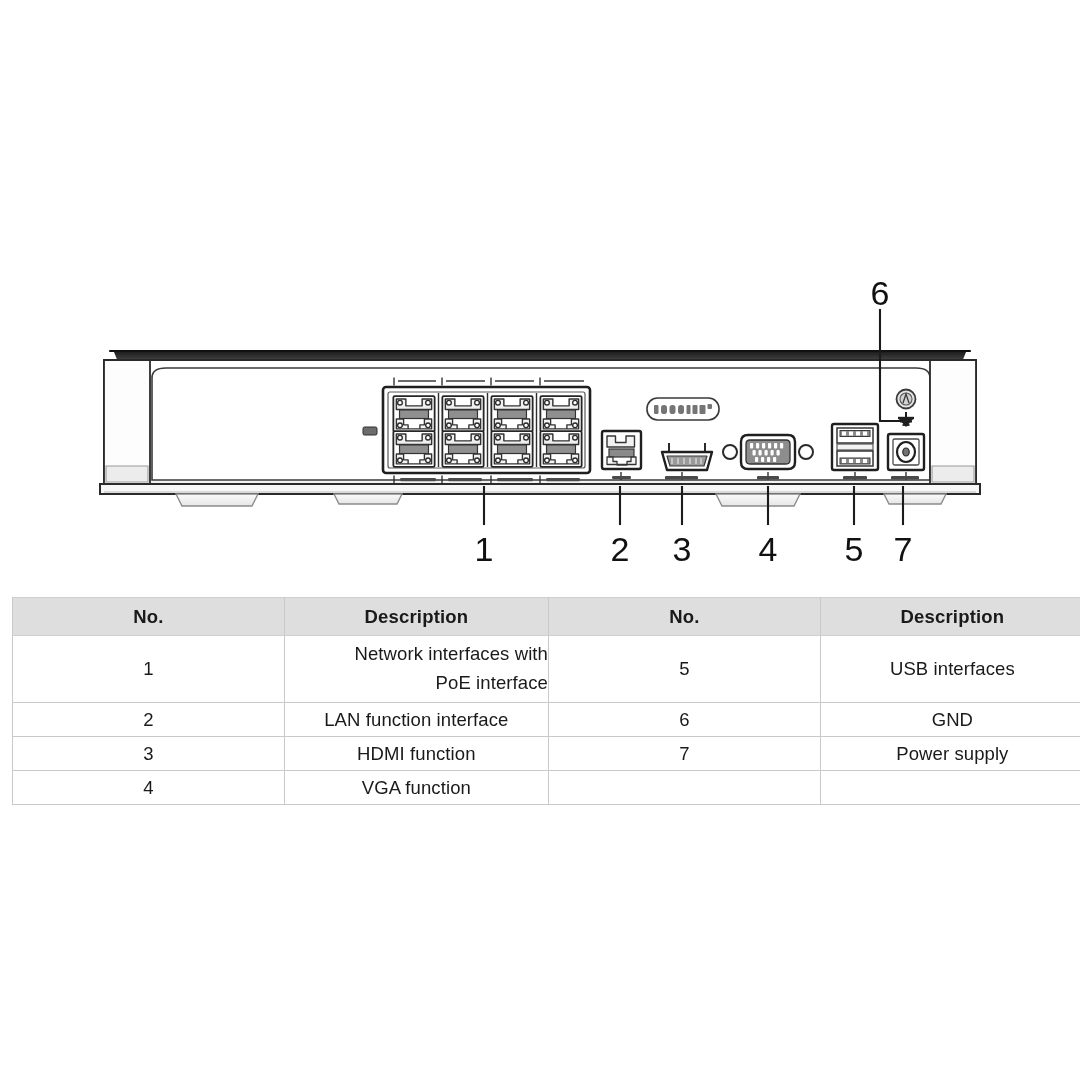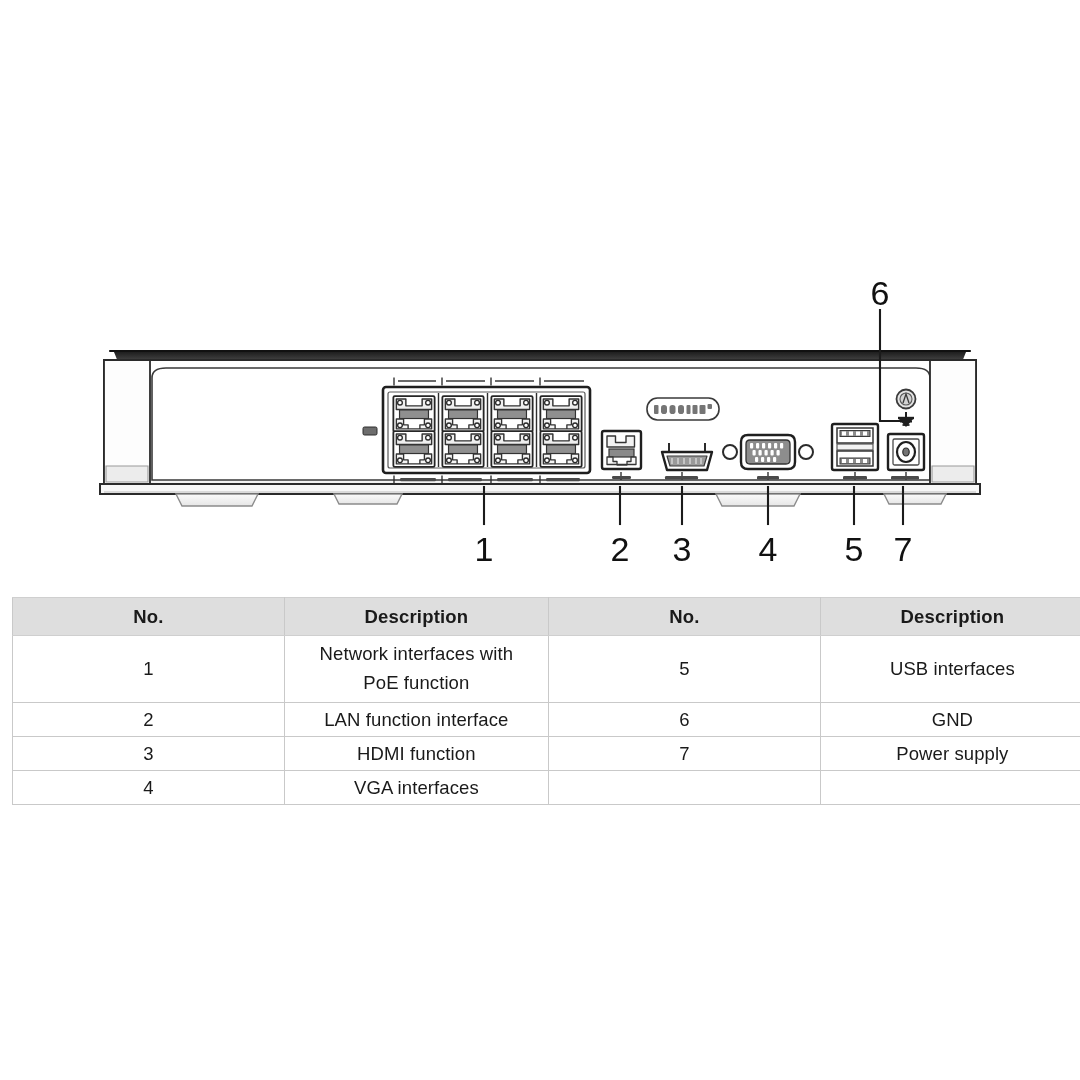--- a/index.html
+++ b/index.html
@@ -57,21 +57,21 @@
     height:37px;
     letter-spacing:.2px;
   }
   #legend-table tbody td{
     font-size:18.5px;
     font-weight:400;
     letter-spacing:.1px;
   }
   #legend-table tbody tr.tall td{height:66px;}
   #legend-table tbody tr.short td{height:33px;}
-  .desc-two-line{line-height:1.55;}
+  .desc-two-line{line-height:1.55;text-align:right;}
   .spacer-cell{border-left:1px solid #c9c9c9;}
 </style>
 </head>
 <body>
 
 <div id="page">
 
   <div id="figure">
     <svg width="1080" height="590" viewBox="0 0 1080 590" xmlns="http://www.w3.org/2000/svg">
       <defs>
@@ -360,40 +360,40 @@
         <th>No.</th>
         <th>Description</th>
       </tr>
     </thead>
     <tbody>
       <tr class="tall">
         <td>1</td>
         <td>
           <div class="desc-two-line">
             <div>Network interfaces with</div>
-            <div>PoE function</div>
+            <div>PoE interface</div>
           </div>
         </td>
         <td>5</td>
         <td>USB interfaces</td>
       </tr>
       <tr class="short">
         <td>2</td>
         <td>LAN function interface</td>
         <td>6</td>
         <td>GND</td>
       </tr>
       <tr class="short">
         <td>3</td>
         <td>HDMI function</td>
         <td>7</td>
         <td>Power supply</td>
       </tr>
       <tr class="short">
         <td>4</td>
-        <td>VGA interfaces</td>
+        <td>VGA function</td>
         <td class="spacer-cell"></td>
         <td class="spacer-cell"></td>
       </tr>
     </tbody>
   </table>
 
 </div>
 
 </body></html>

